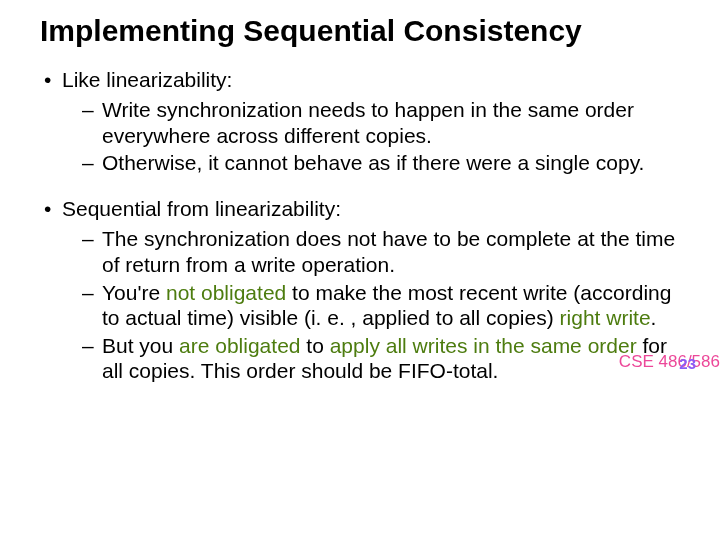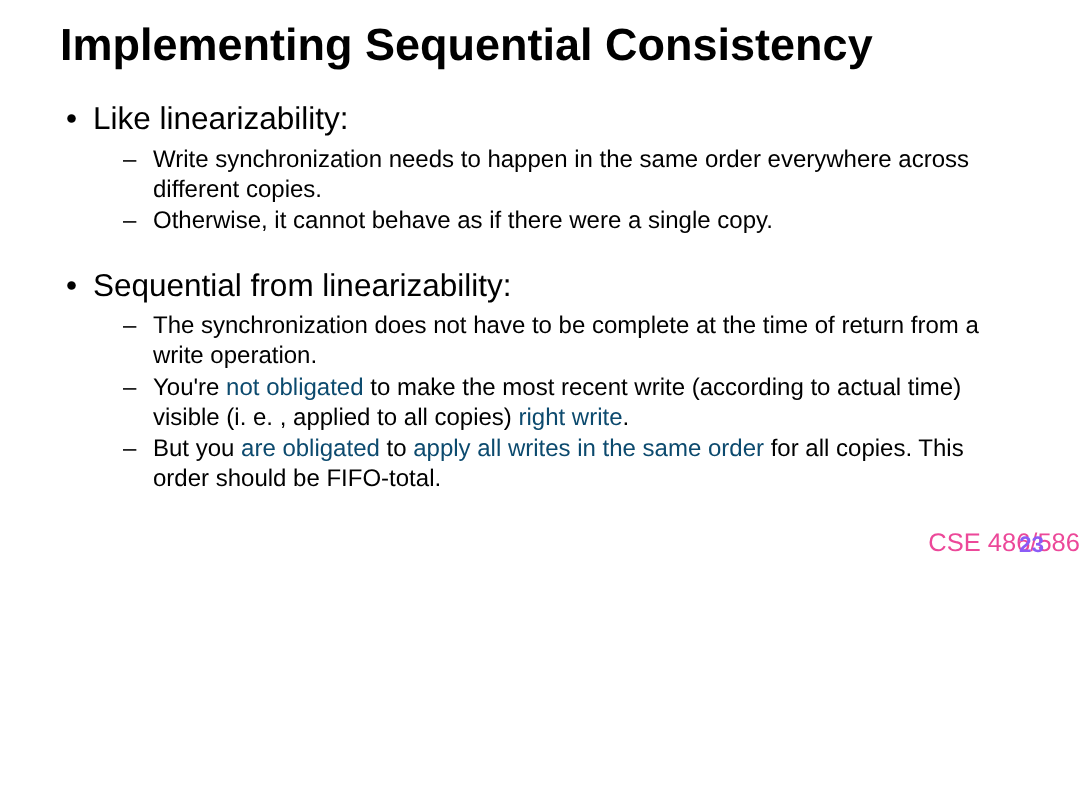--- a/index.html
+++ b/index.html
@@ -2,23 +2,23 @@
 <html><head>
 <meta charset="utf-8">
 <style>
   * { box-sizing: border-box; margin: 0; padding: 0; }
   html, body { width: 720px; height: 540px; background: #fff; font-family: Arial, Helvetica, sans-serif; }
   .slide { width: 720px; height: 388px; position: relative; padding: 14px 30px 0 40px; }
   .title { font-size: 30px; font-weight: bold; color: #000; line-height: 1.1; margin-bottom: 18px; }
   .content { font-size: 17px; color: #000; }
   .lvl1 { margin: 20px 0 4px 0; padding-left: 22px; position: relative; font-size: 21px; line-height: 1.25; }
   .lvl1::before { content: "•"; position: absolute; left: 4px; top: 0; }
-  .lvl2 { margin: 2px 12px 2px 0; padding-left: 62px; position: relative; font-size: 16px; line-height: 1.22; }
+  .lvl2 { margin: 2px 12px 2px 0; padding-left: 62px; position: relative; font-size: 21px; line-height: 1.22; }
   .lvl2::before { content: "–"; position: absolute; left: 42px; top: 0; }
-  .red { color: #0c4a6e; }
+  .red { color: #4d7c0f; }
   .footer { position: absolute; bottom: 16px; left: 0; width: 100%; text-align: right; font-size: 17px; color: #ec4899; }
   .pagenum { position: absolute; bottom: 16px; right: 24px; font-size: 15px; color: #8b5cf6; font-weight: bold; }
 </style>
 </head>
 <body>
 
 <div class="slide">
   <div class="title">Implementing Sequential Consistency</div>
   <div class="content">
 

